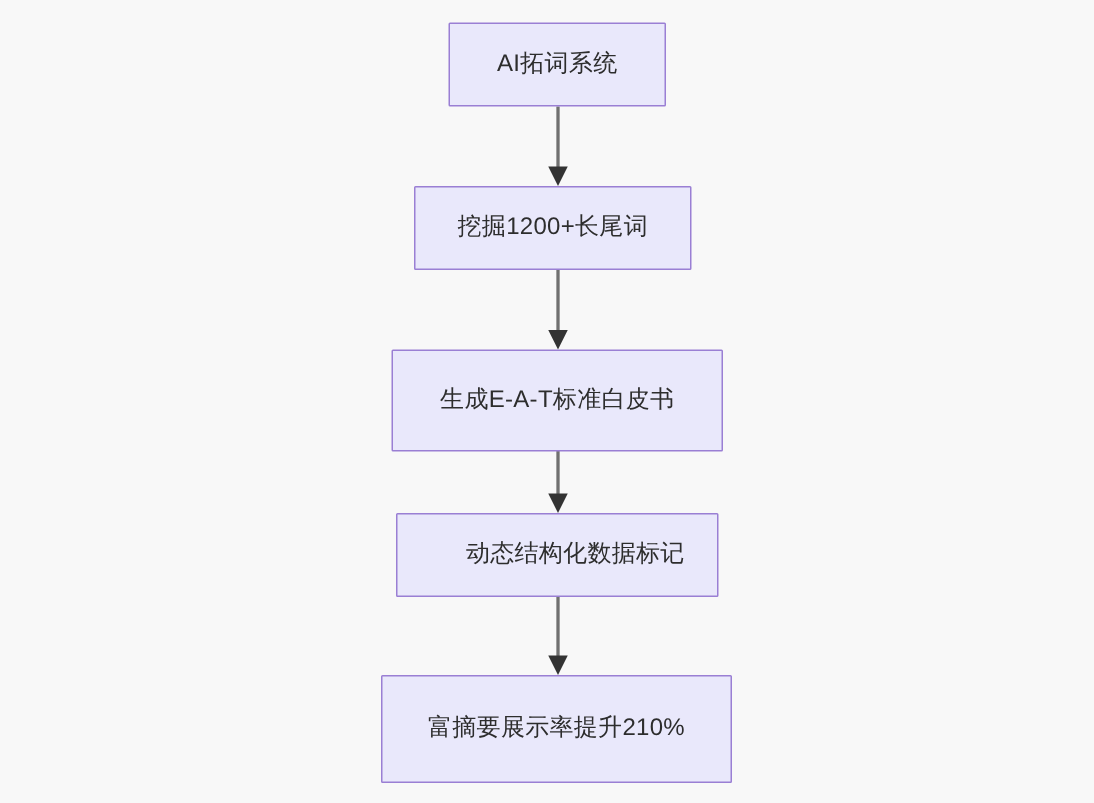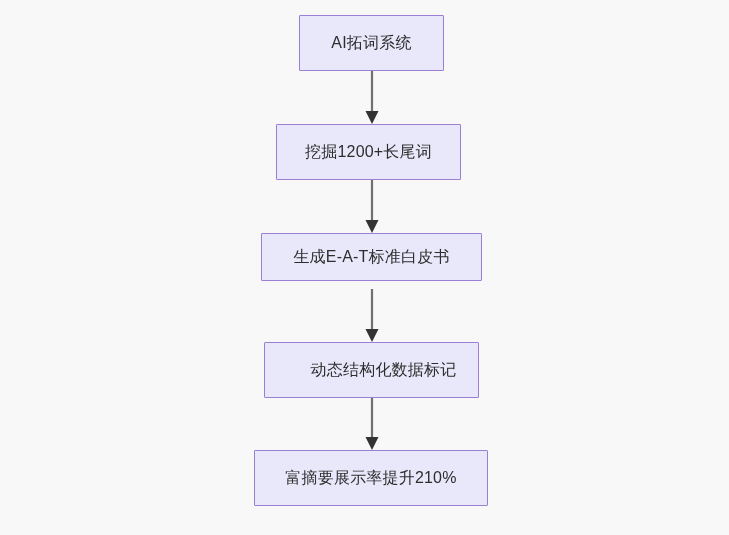--- a/index.html
+++ b/index.html
@@ -80,25 +80,25 @@
   </div>
 
   <div class="node" style="left:299px; top:15px; width:145px; height:56px;">
     <span class="node-label">AI拓词系统</span>
   </div>
 
   <div class="node" style="left:276px; top:124px; width:185px; height:56px;">
     <span class="node-label">挖掘1200+长尾词</span>
   </div>
 
-  <div class="node" style="left:261px; top:233px; width:221px; height:48px;">
+  <div class="node" style="left:261px; top:233px; width:221px; height:68px;">
     <span class="node-label">生成E-A-T标准白皮书</span>
   </div>
 
   <div class="node" style="left:264px; top:342px; width:215px; height:56px;padding-left:24px;">
     <span class="node-label">动态结构化数据标记</span>
   </div>
 
-  <div class="node" style="left:254px; top:450px; width:234px; height:56px;">
+  <div class="node" style="left:254px; top:450px; width:234px; height:72px;">
     <span class="node-label">富摘要展示率提升210%</span>
   </div>
 
 </div>
 
 </body></html>

